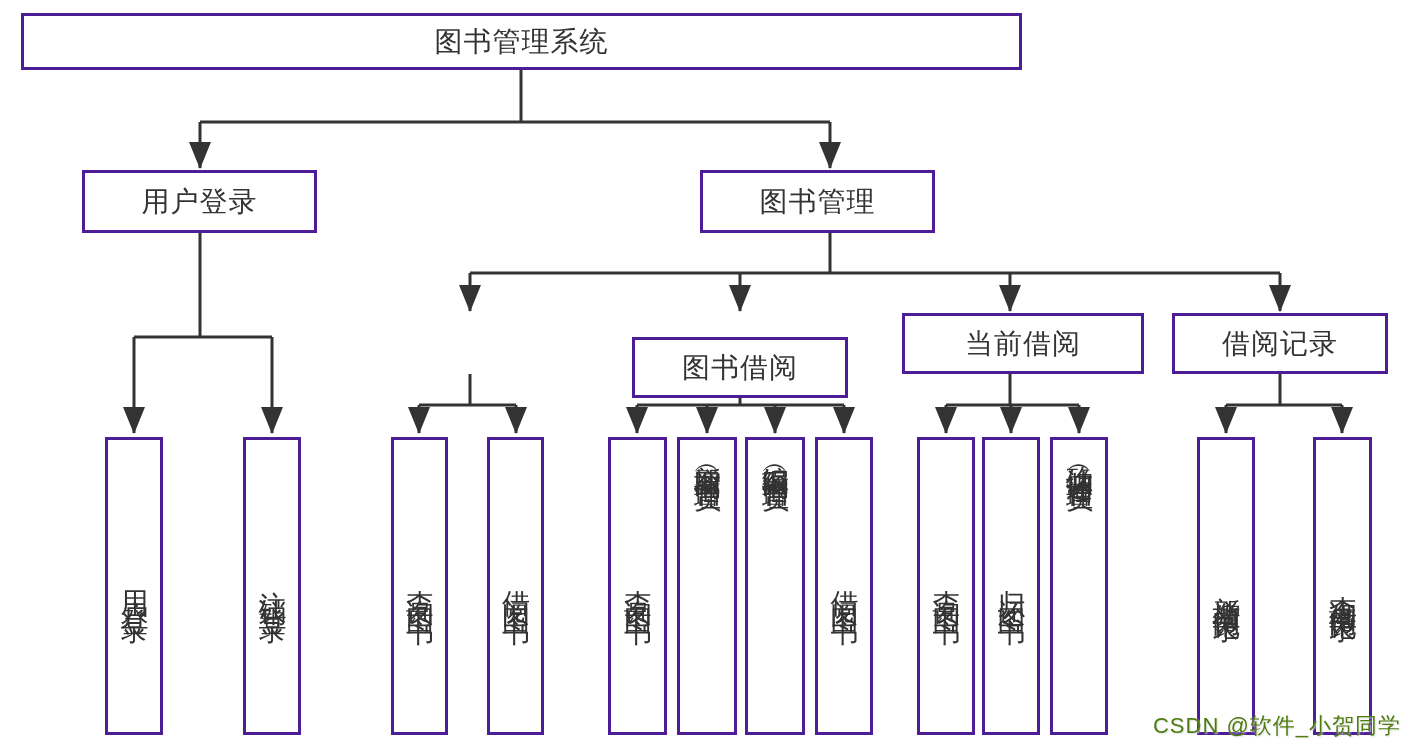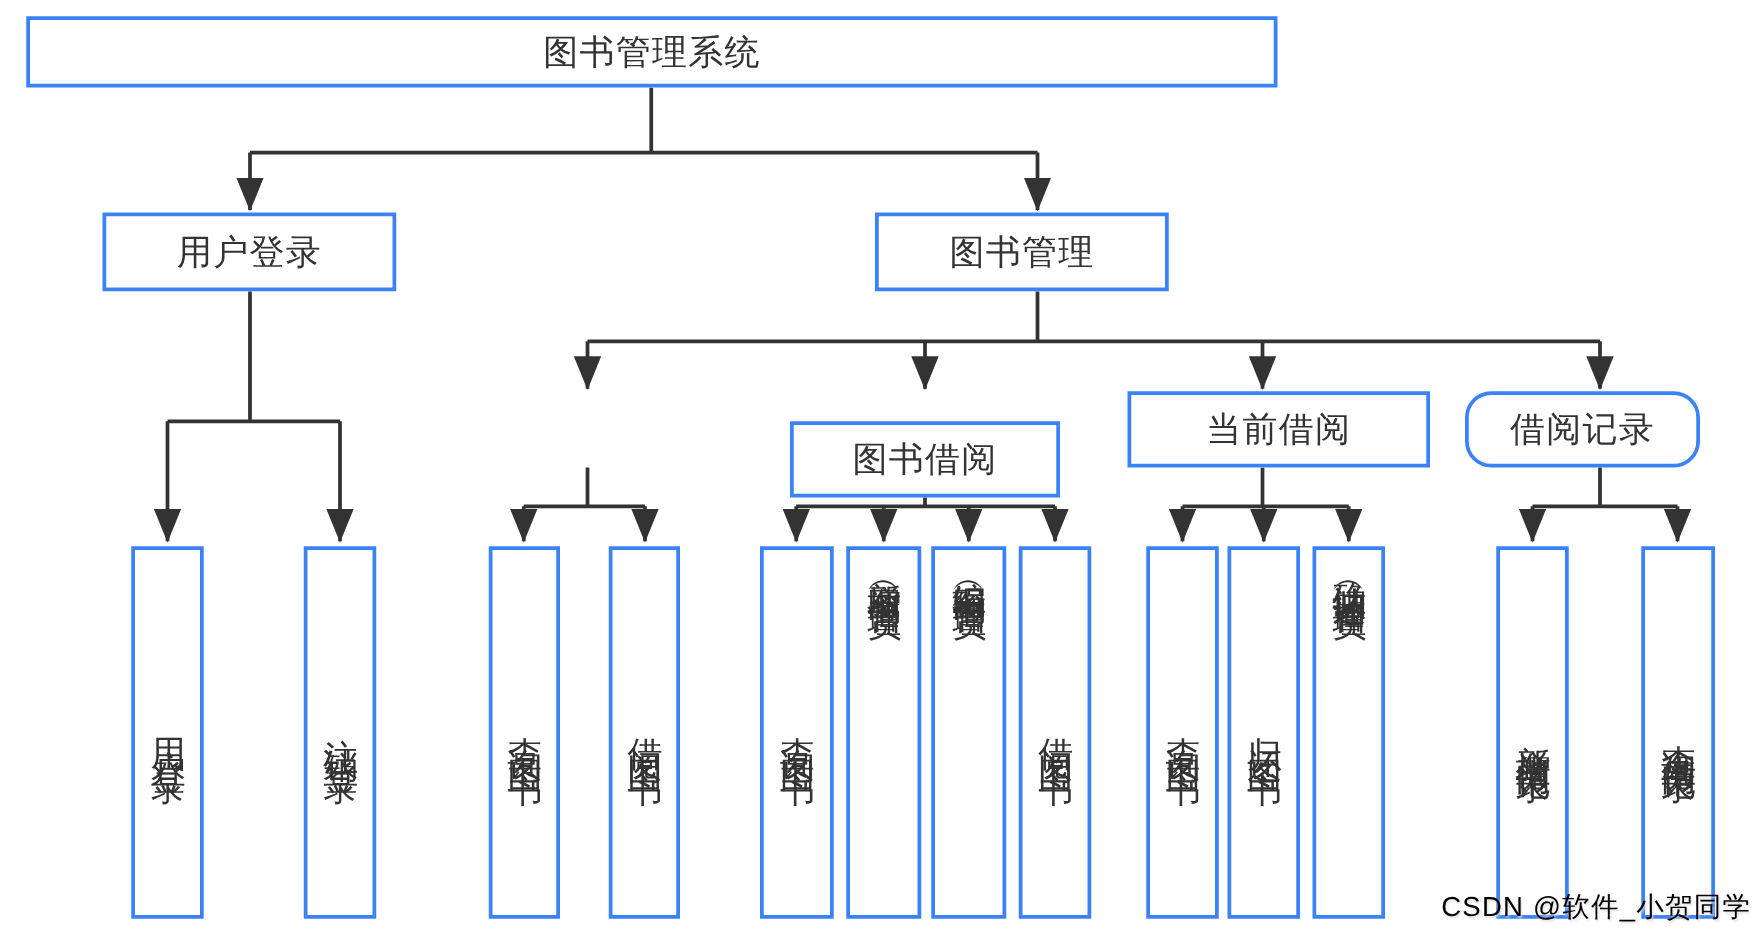--- a/index.html
+++ b/index.html
@@ -18,21 +18,21 @@
   svg.connectors {
     position: absolute;
     left: 0; top: 0;
     width: 1405px;
     height: 747px;
   }
   .node {
     position: absolute;
     box-sizing: border-box;
     background: #ffffff;
-    border: 3px solid #3b82f6;
+    border: 3px solid #4c1d95;
     color: #333333;
     display: flex;
     align-items: center;
     justify-content: center;
   }
   .hnode {
     font-size: 28px;
     letter-spacing: 1px;
     white-space: nowrap;
   }
@@ -56,21 +56,21 @@
   .vnode.long .vtext {
     font-size: 27px;
     letter-spacing: 3px;
     padding-top: 4px;
   }
   .watermark {
     position: absolute;
     right: 4px;
     bottom: 6px;
     font-size: 22px;
-    color: #000000;
+    color: #4d7c0f;
     text-shadow: 1px 1px 2px #dcdcdc;
     letter-spacing: 1px;
     white-space: nowrap;
   }
   path.edge {
     stroke: #333333;
     stroke-width: 3;
     fill: none;
   }
 </style>
@@ -144,21 +144,21 @@
   <div class="node hnode" style="left:700px; top:170px; width:235px; height:63px;">
     <span>图书管理</span>
   </div>
 
   <div class="node hnode" style="left:632px; top:313px; width:216px; height:61px;margin-top:24px;">
     <span>图书借阅</span>
   </div>
   <div class="node hnode" style="left:902px; top:313px; width:242px; height:61px;align-items:center;">
     <span>当前借阅</span>
   </div>
-  <div class="node hnode" style="left:1172px; top:313px; width:188px; height:61px;border-radius:21px;">
+  <div class="node hnode" style="left:1172px; top:313px; width:216px; height:61px;">
     <span>借阅记录</span>
   </div>
 
   <div class="node vnode short" style="left:105px; width:58px;">
     <span class="vtext">用户登录</span>
   </div>
   <div class="node vnode short" style="left:243px; width:58px;">
     <span class="vtext">注销登录</span>
   </div>
 

